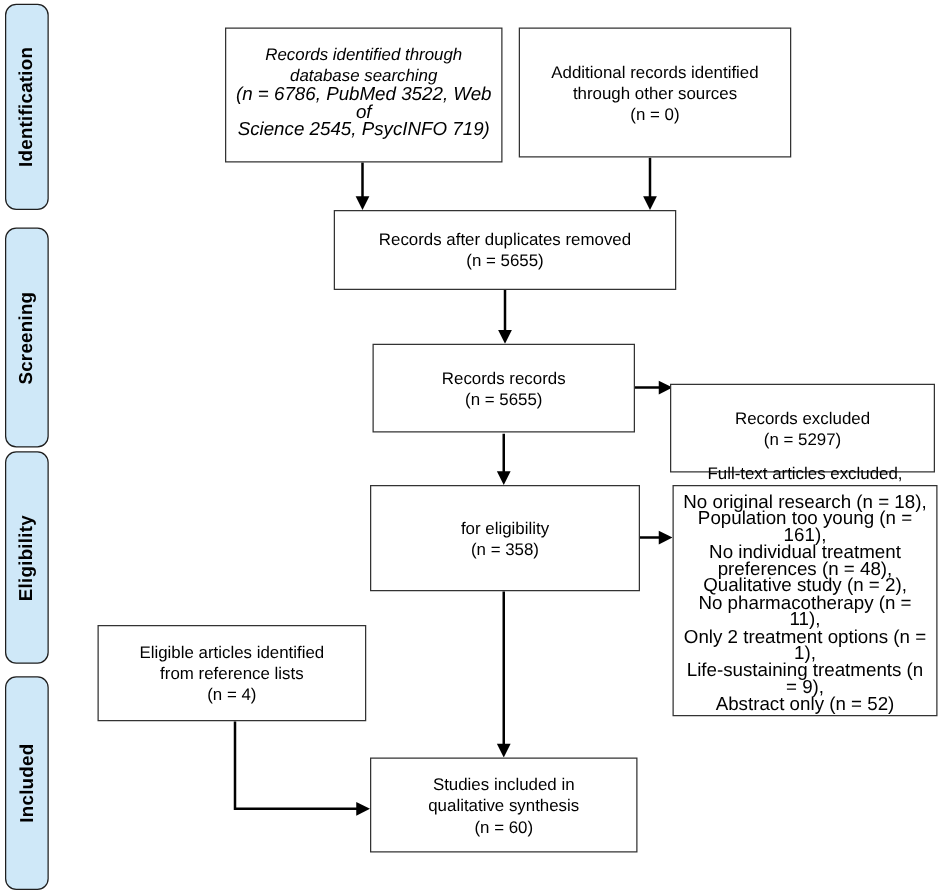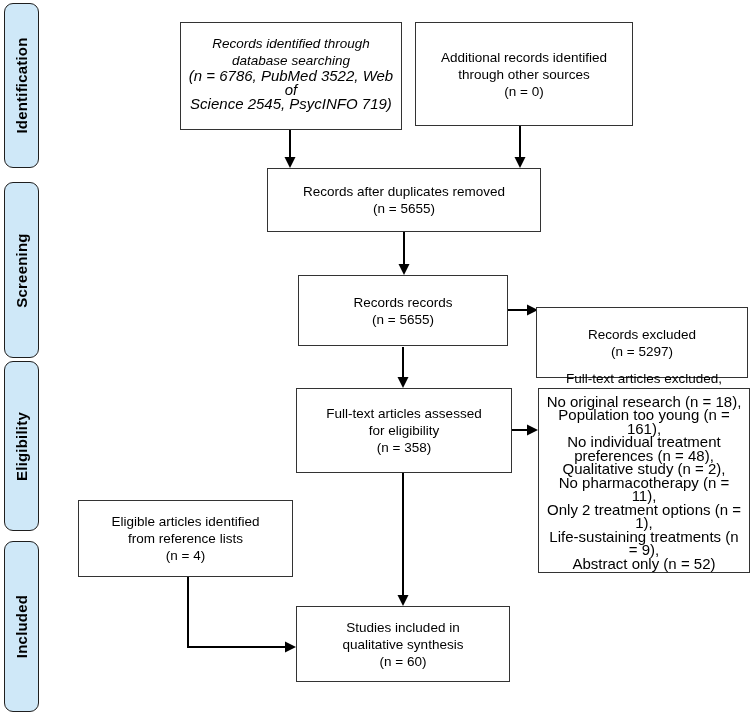--- a/index.html
+++ b/index.html
@@ -157,21 +157,20 @@
     <div class="title-line">Records records</div>
     <div class="count-line">(n = 5655)</div>
   </div>
 
   <div class="box b5">
     <div class="title-line">Records excluded</div>
     <div class="count-line">(n = 5297)</div>
   </div>
 
   <div class="box b6">
-    <div class="title-line">Full-text articles assessed</div>
     <div class="title-line">for eligibility</div>
     <div class="count-line">(n = 358)</div>
   </div>
 
   <div class="box b7">
     <div class="title-line">Full-text articles excluded,</div>
     <div class="reasons">
       <div class="reason-line">No original research (n = 18),</div>
       <div class="reason-line">Population too young (n = 161),</div>
       <div class="reason-line">No individual treatment</div>

